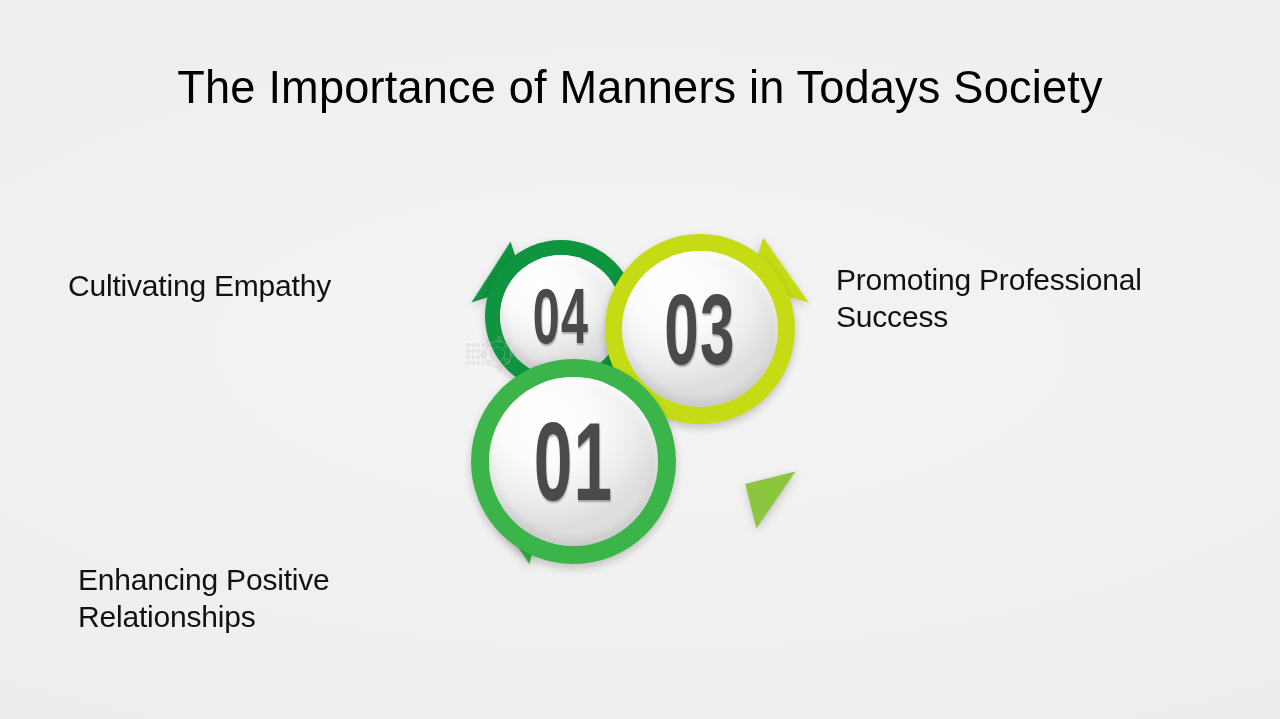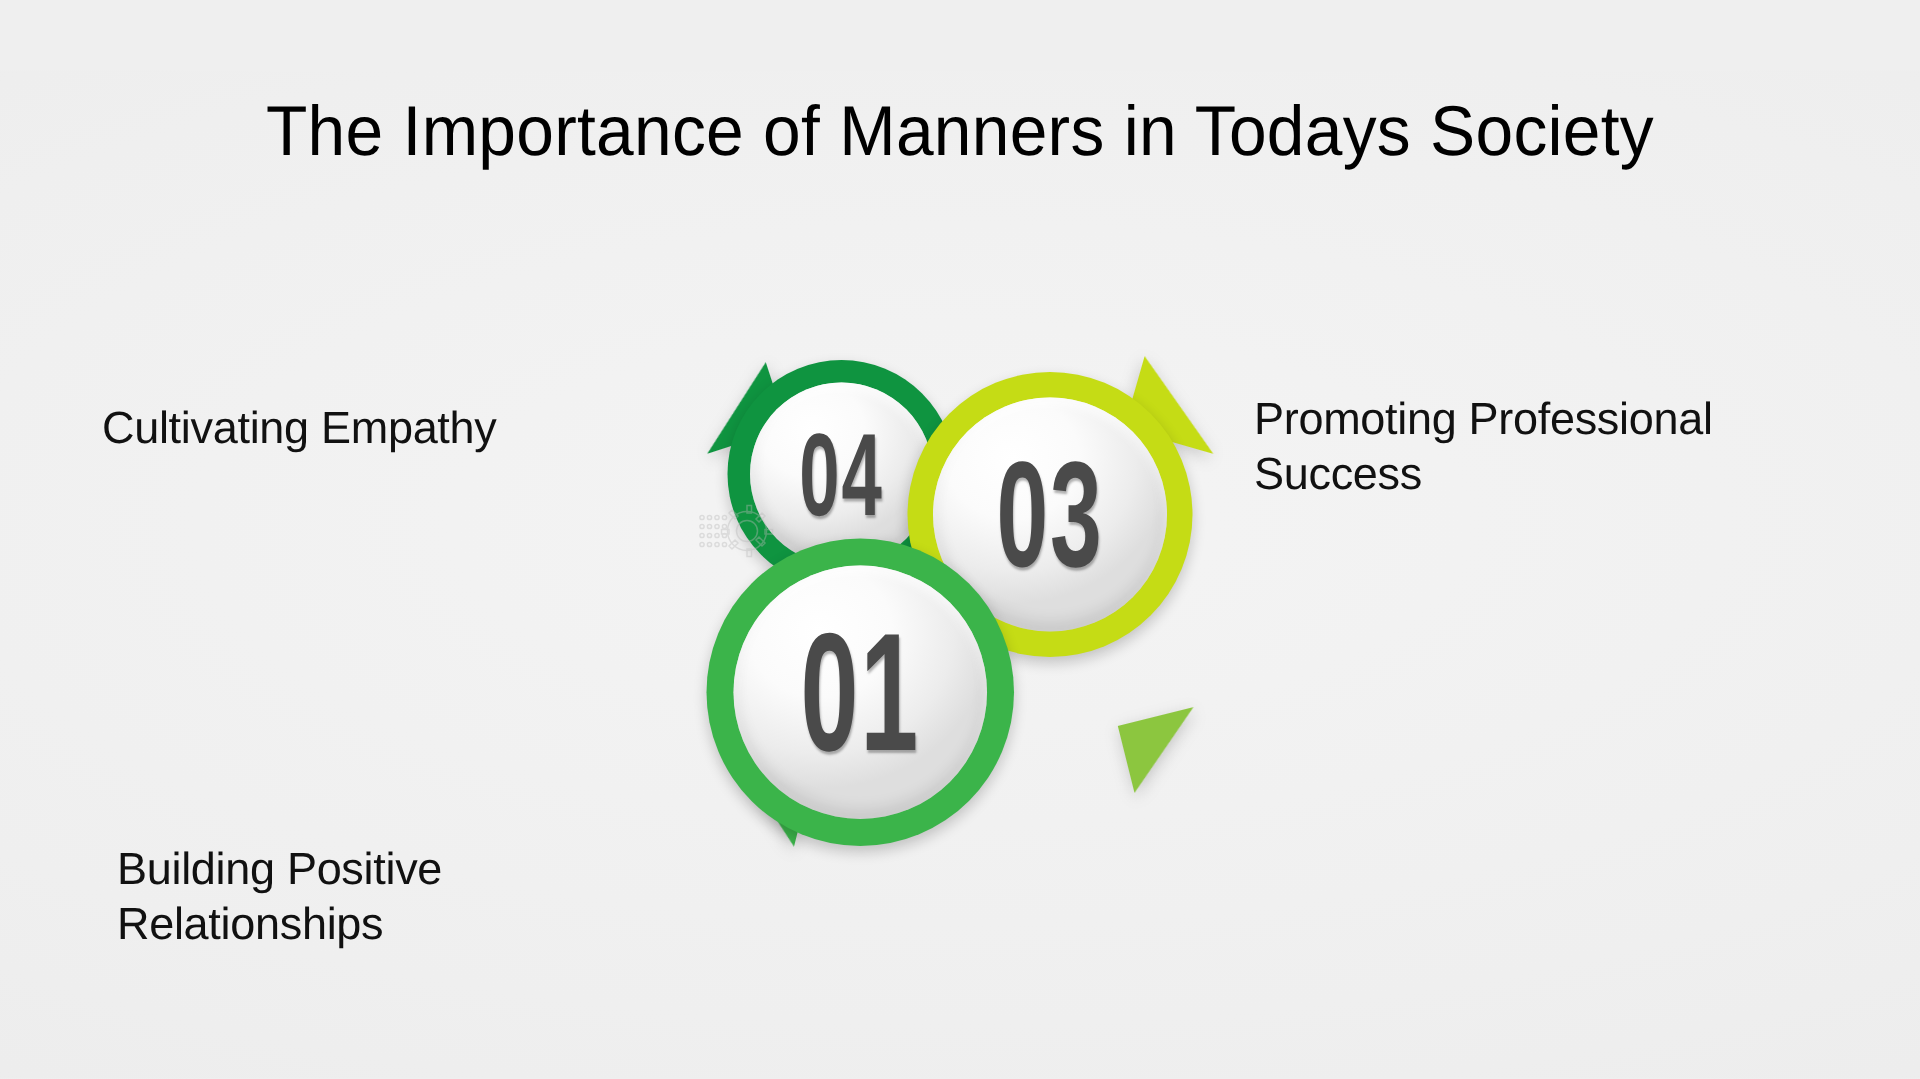--- a/index.html
+++ b/index.html
@@ -81,21 +81,21 @@
   #t04{
     left:8px;top:22px;
     border-left:56px solid transparent;
     border-bottom:46px solid #0f9440;
     transform:rotate(-18deg);
     filter:drop-shadow(0 3px 5px rgba(0,0,0,.18));
     z-index:1;
   }
 
   
-  #b03{left:150px;top:21px;width:190px;height:190px;z-index:2;}
+  #b03{left:150px;top:7px;width:190px;height:190px;z-index:2;}
   #b03 .ring{background:#c5dc15;}
   #b03 .disc{inset:17px;}
   #b03 .num{font-size:100px;}
   #t03{
     left:300px;top:18px;
     border-right:62px solid transparent;
     border-bottom:50px solid #c5dc15;
     transform:rotate(16deg);
     filter:drop-shadow(0 3px 5px rgba(0,0,0,.18));
     z-index:2;
@@ -225,16 +225,16 @@
           <circle cx="11" cy="32" r="1.4"></circle>
         <circle cx="16" cy="32" r="1.4"></circle>
           <circle cx="21" cy="32" r="1.4"></circle>
       </g>
     </svg>
   </div>
 
   <div class="label" id="lbl-04">Cultivating Empathy</div>
   <div class="label" id="lbl-03">Promoting Professional
 Success</div>
-  <div class="label" id="lbl-01">Building Positive
+  <div class="label" id="lbl-01">Enhancing Positive
 Relationships</div>
 
 </div>
 
 </body></html>

